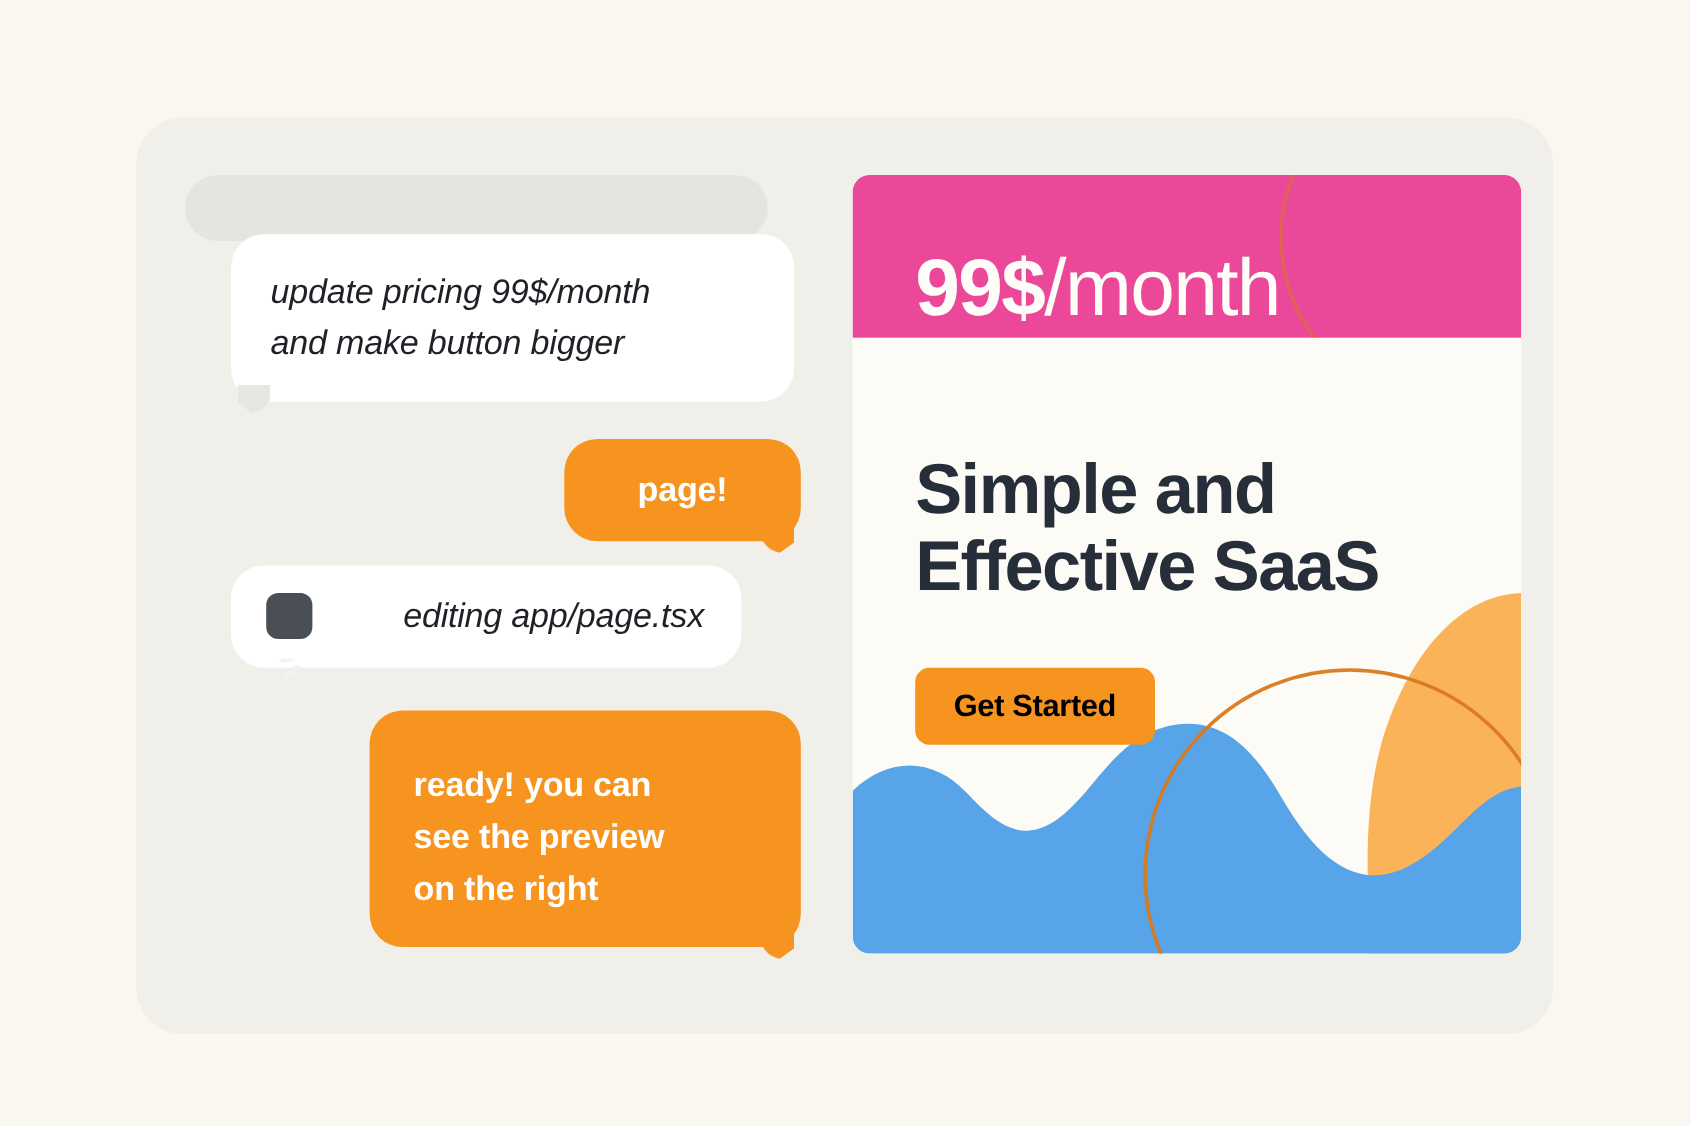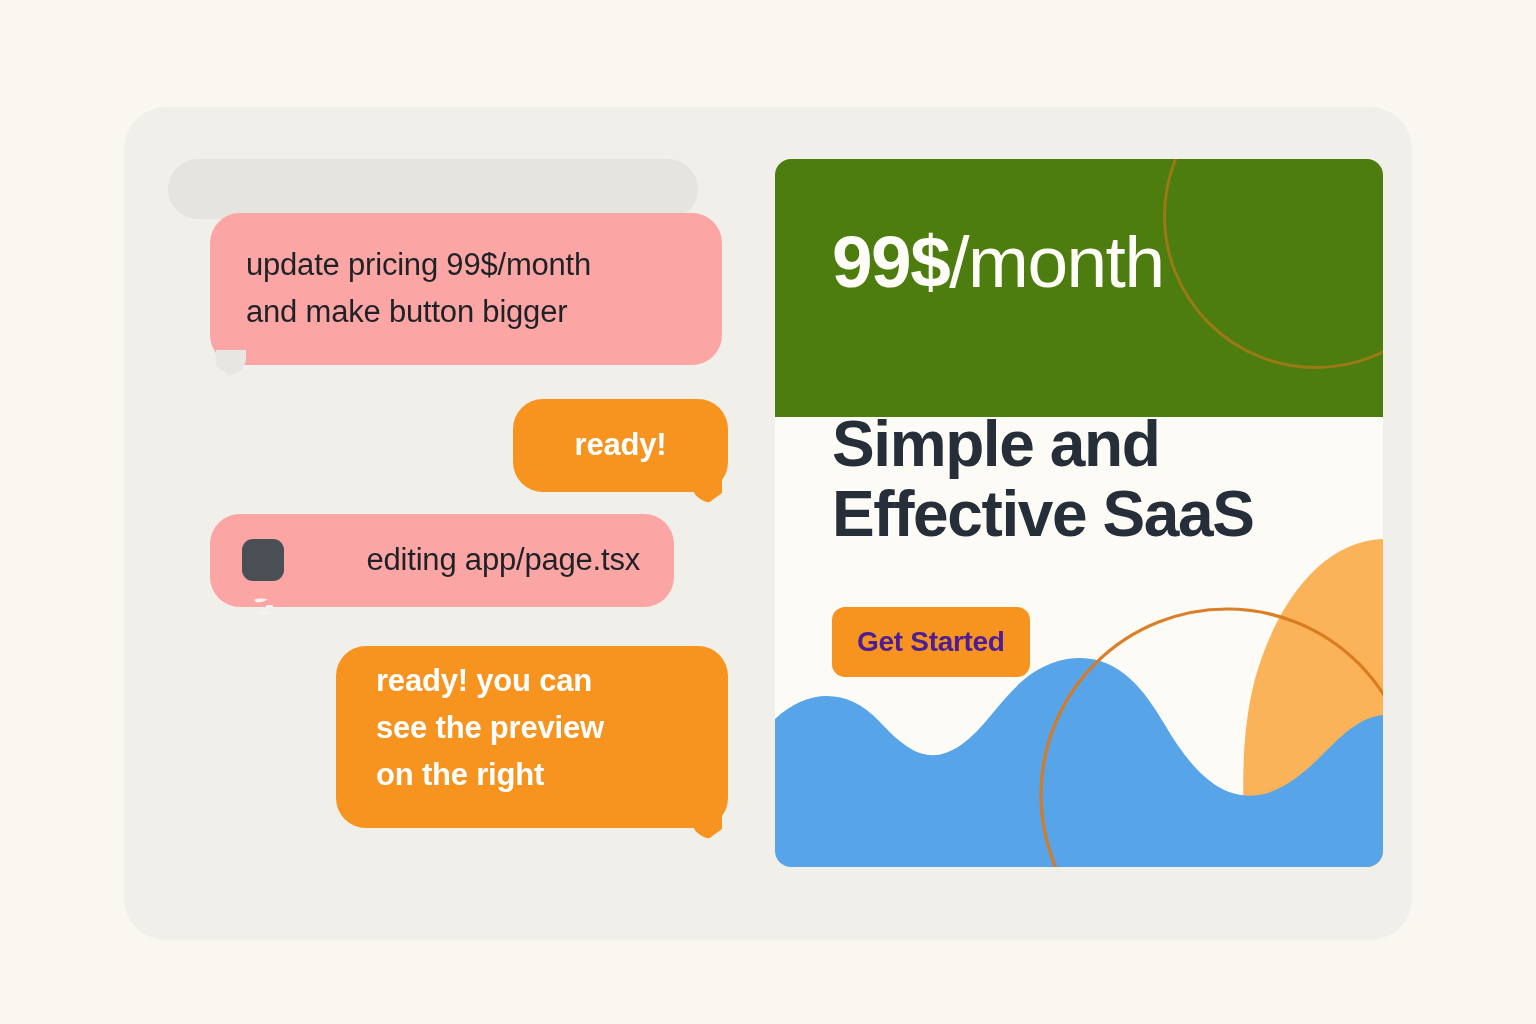--- a/index.html
+++ b/index.html
@@ -38,22 +38,23 @@
   .bubble {
     position: absolute;
     box-sizing: border-box;
     border-radius: 30px;
     font-size: 31px;
     line-height: 47px;
     letter-spacing: -0.2px;
     white-space: pre-line;
   }
   .bubble.incoming {
-    background: #fca5a5;
+    background: #ffffff;
     color: #1e2226;
+    font-style: italic;
   }
   .bubble.outgoing {
     background: #f7941f;
     color: #ffffff;
     font-weight: bold;
   }
   
   .bubble.incoming::after {
     content: "";
     position: absolute;
@@ -98,21 +99,21 @@
     display: flex;
     align-items: center;
     gap: 17px;
     justify-content: space-between;
   }
   #bubble-status::after { display: none; }
   #bubble-done {
     left: 168px;
     top: 487px;
     width: 392px;
-    padding: 11px 40px 30px 40px;
+    padding: 44px 40px 30px 40px;
   }
   #composer-placeholder {
     left: 42px;
     top: 723px;
     width: 530px;
     height: 60px;
     background: #e5e4e0;
     border-radius: 30px;
   }
 
@@ -136,22 +137,22 @@
     height: 708px;
     border-radius: 16px;
     background: #fdfbf6;
     overflow: hidden;
   }
   #price-banner {
     position: absolute;
     left: 0;
     top: 0;
     width: 100%;
-    height: 258px;
-    background: #4d7c0f;
+    height: 148px;
+    background: #ec4899;
     overflow: hidden;
   }
   #banner-arc {
     position: absolute;
     right: -86px;
     top: -96px;
     width: 300px;
     height: 300px;
     border-radius: 50%;
     border: 3px solid #d8791a;
@@ -180,23 +181,23 @@
     line-height: 70px;
     font-weight: bold;
     letter-spacing: -1.4px;
     white-space: pre-line;
     z-index: 3;
   }
   #cta-button {
     position: absolute;
     left: 57px;
     top: 448px;
-    padding: 19px 25px;
+    padding: 19px 35px;
     background: #f7941f;
-    color: #4c1d95;
+    color: #000000;
     border: none;
     border-radius: 13px;
     font-family: "Liberation Sans", sans-serif;
     font-size: 28px;
     font-weight: bold;
     letter-spacing: -0.3px;
     cursor: pointer;
     z-index: 3;
   }
 
@@ -210,21 +211,21 @@
 </head>
 <body>
 
 <div id="app-shell">
 
   <div id="chat-column">
 
     <div class="bubble incoming" id="bubble-request">update pricing 99$/month
 and make button bigger</div>
 
-    <div class="bubble outgoing" id="bubble-ack">ready!</div>
+    <div class="bubble outgoing" id="bubble-ack">page!</div>
 
     <div class="bubble incoming" id="bubble-status">
       <span id="tool-icon">
         <svg width="42" height="42" viewBox="0 0 42 42" aria-hidden="true">
           <path d="M12 13.5 C16 12.2 21 12 25.5 13.2 C24 14.6 20 16.2 16 16.4 C14 16.4 12.6 15.2 12 13.5 Z" fill="#f4f3f0"></path>
           <path d="M15 26.8 C19.5 24.6 25 24.4 29.5 26 C27 27.8 22.5 29 18.5 29 C16.8 29 15.6 28.2 15 26.8 Z" fill="#f4f3f0"></path>
           <rect x="24" y="19" width="7" height="2.4" rx="1.2" fill="#f4f3f0"></rect>
         </svg>
       </span>
       <span>editing app/page.tsx</span>

